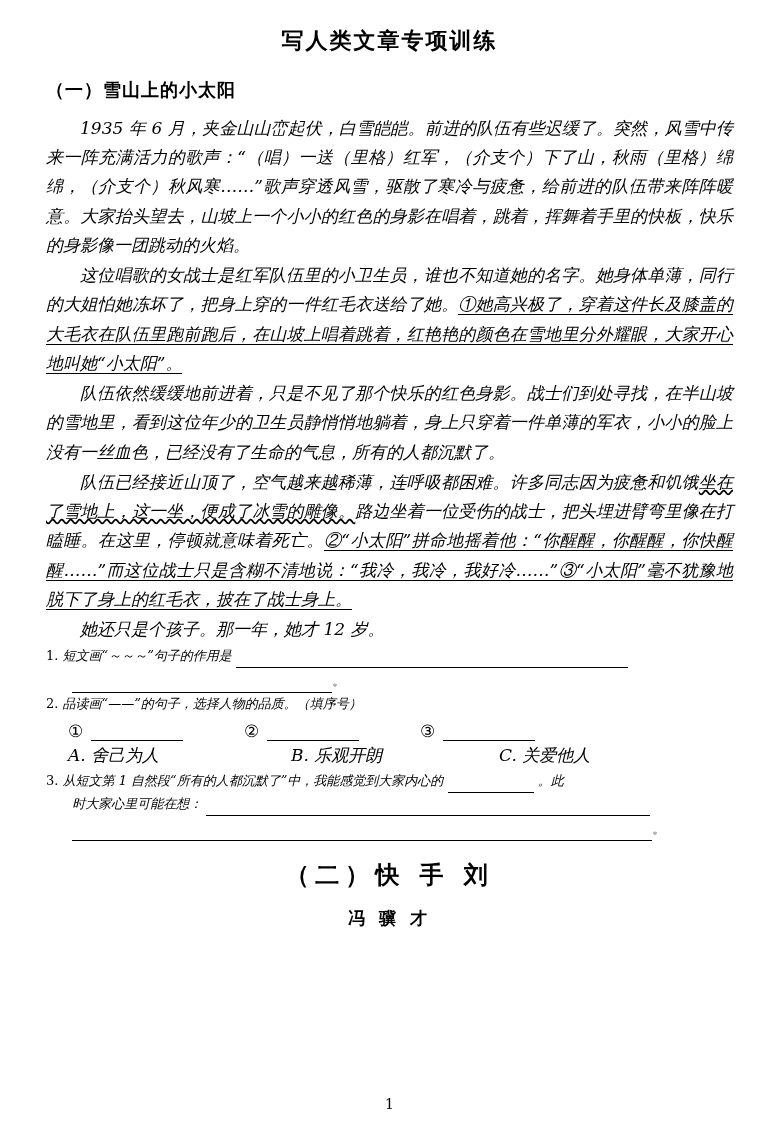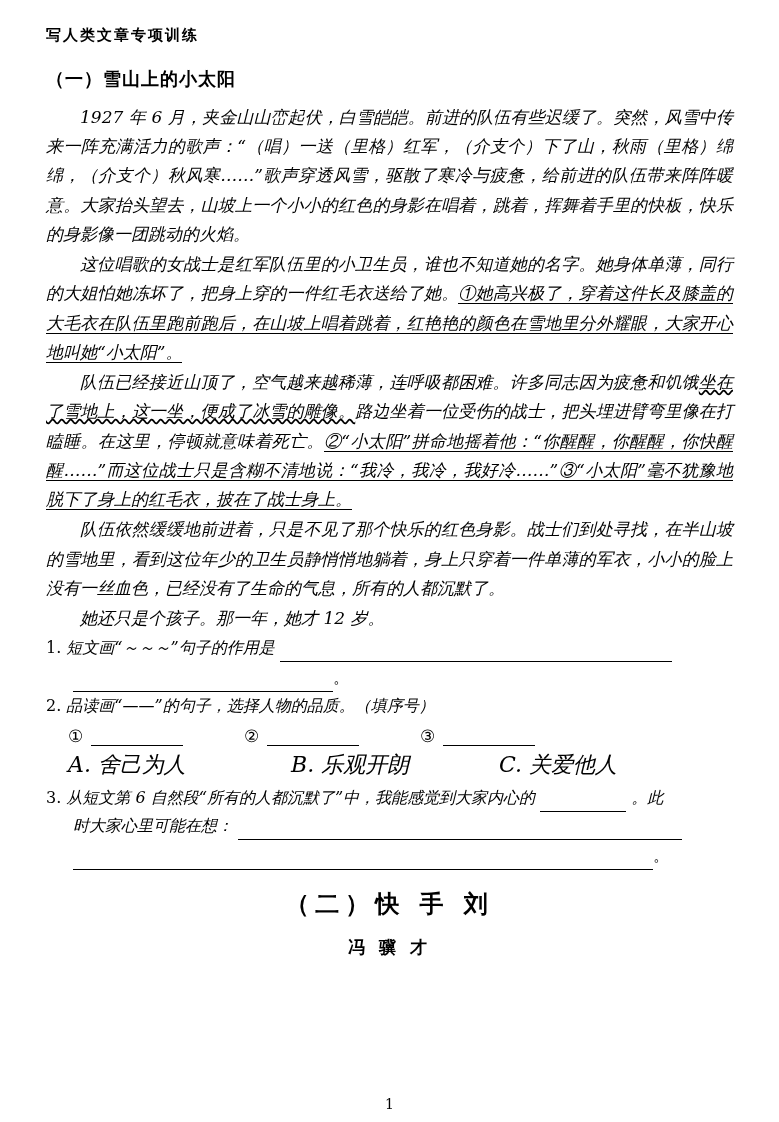--- a/index.html
+++ b/index.html
@@ -16,22 +16,22 @@
     overflow: hidden;
   }
   .page {
     width: 779px;
     height: 1122px;
     box-sizing: border-box;
     padding: 18px 46px 0 46px;
     position: relative;
   }
   .doc-title {
-    text-align: left;
-    font-size: 15px;
+    text-align: center;
+    font-size: 22px;
     font-weight: bold;
     letter-spacing: 2px;
     margin: 8px 0 22px 0;
   }
   .section-title {
     text-align: left;
     font-size: 18px;
     font-weight: bold;
     letter-spacing: 1px;
     margin: 10px 0 12px 0;
@@ -47,21 +47,21 @@
     font-family: "DejaVu Serif", "Liberation Serif", serif;
   }
   .u-wave {
     text-decoration: underline;
     text-decoration-style: wavy;
   }
   .u-line {
     border-bottom: 1.4px solid #000;
   }
   .q {
-    font-size: 16px;
+    font-size: 13px;
     line-height: 1.75;
     margin: 0 0 0 0;
     text-align: justify;
     font-style: italic;
   }
   .q-num {
     font-style: normal;
   }
   .blank {
     display: inline-block;
@@ -69,21 +69,21 @@
     height: 1em;
     vertical-align: bottom;
   }
   .b-long { width: 392px; }
   .b-line2 { width: 260px; }
   .b-short { width: 92px; }
   .b-fill { width: 86px; }
   .b-think { width: 444px; }
   .b-tail { width: 580px; }
   .opts {
-    font-size: 22px;
+    font-size: 17px;
     line-height: 1.7;
     margin-left: 22px;
     font-style: italic;
   }
   .opt-row {
     display: flex;
   }
   .opt-row > span:nth-child(1) { width: 196px; }
   .opt-row > span:nth-child(2) { width: 208px; margin-left: 27px; }
   .circ {
@@ -132,24 +132,24 @@
 </style>
 </head>
 <body>
 
 <div class="page">
 
   <div class="doc-title">写人类文章专项训练</div>
 
   <div class="section-title">（一）雪山上的小太阳</div>
 
-  <div class="para">1927 年 6 月，夹金山山峦起伏，白雪皑皑。前进的队伍有些迟缓了。突然，风雪中传来一阵充满活力的歌声：“（唱）一送（里格）红军，（介支个）下了山，秋雨（里格）绵绵，（介支个）秋风寒……”歌声穿透风雪，驱散了寒冷与疲惫，给前进的队伍带来阵阵暖意。大家抬头望去，山坡上一个小小的红色的身影在唱着，跳着，挥舞着手里的快板，快乐的身影像一团跳动的火焰。</div>
+  <div class="para">1935 年 6 月，夹金山山峦起伏，白雪皑皑。前进的队伍有些迟缓了。突然，风雪中传来一阵充满活力的歌声：“（唱）一送（里格）红军，（介支个）下了山，秋雨（里格）绵绵，（介支个）秋风寒……”歌声穿透风雪，驱散了寒冷与疲惫，给前进的队伍带来阵阵暖意。大家抬头望去，山坡上一个小小的红色的身影在唱着，跳着，挥舞着手里的快板，快乐的身影像一团跳动的火焰。</div>
   <div class="para">这位唱歌的女战士是红军队伍里的小卫生员，谁也不知道她的名字。她身体单薄，同行的大姐怕她冻坏了，把身上穿的一件红毛衣送给了她。<span class="u-line">①她高兴极了，穿着这件长及膝盖的大毛衣在队伍里跑前跑后，在山坡上唱着跳着，红艳艳的颜色在雪地里分外耀眼，大家开心地叫她“小太阳”。</span></div>
+  <div class="para">队伍依然缓缓地前进着，只是不见了那个快乐的红色身影。战士们到处寻找，在半山坡的雪地里，看到这位年少的卫生员静悄悄地躺着，身上只穿着一件单薄的军衣，小小的脸上没有一丝血色，已经没有了生命的气息，所有的人都沉默了。</div>
   <div class="para">队伍已经接近山顶了，空气越来越稀薄，连呼吸都困难。许多同志因为疲惫和饥饿<span class="u-wave">坐在了雪地上，这一坐，便成了冰雪的雕像。</span>路边坐着一位受伤的战士，把头埋进臂弯里像在打瞌睡。在这里，停顿就意味着死亡。<span class="u-line">②“小太阳”拼命地摇着他：“你醒醒，你醒醒，你快醒醒……”而这位战士只是含糊不清地说：“我冷，我冷，我好冷……”③“小太阳”毫不犹豫地脱下了身上的红毛衣，披在了战士身上。</span></div>
-  <div class="para">队伍依然缓缓地前进着，只是不见了那个快乐的红色身影。战士们到处寻找，在半山坡的雪地里，看到这位年少的卫生员静悄悄地躺着，身上只穿着一件单薄的军衣，小小的脸上没有一丝血色，已经没有了生命的气息，所有的人都沉默了。</div>
   <div class="para">她还只是个孩子。那一年，她才 12 岁。</div>
 
   <div class="q">
     <span class="q-num">1.</span>
     <span>短文画“～～～”句子的作用是</span>
     <span class="blank b-long"></span>
   </div>
   <div class="q" style="margin-top:2px;">
     <span style="display:inline-block;width:22px;"></span>
     <span class="blank b-line2"></span><span class="q-num">。</span>
@@ -176,21 +176,21 @@
   <div class="opts">
     <div class="opt-row">
       <span>A. 舍己为人</span>
       <span>B. 乐观开朗</span>
       <span>C. 关爱他人</span>
     </div>
   </div>
 
   <div class="q">
     <span class="q-num">3.</span>
-    <span>从短文第 6 自然段“所有的人都沉默了”中，我能感觉到大家内心的</span>
+    <span>从短文第 1 自然段“所有的人都沉默了”中，我能感觉到大家内心的</span>
     <span class="blank b-fill"></span>
     <span>。此</span>
   </div>
   <div class="q" style="margin-top:0;">
     <span style="display:inline-block;width:22px;"></span>
     <span>时大家心里可能在想：</span>
     <span class="blank b-think"></span>
   </div>
   <div class="q" style="margin-top:2px;">
     <span style="display:inline-block;width:22px;"></span>

